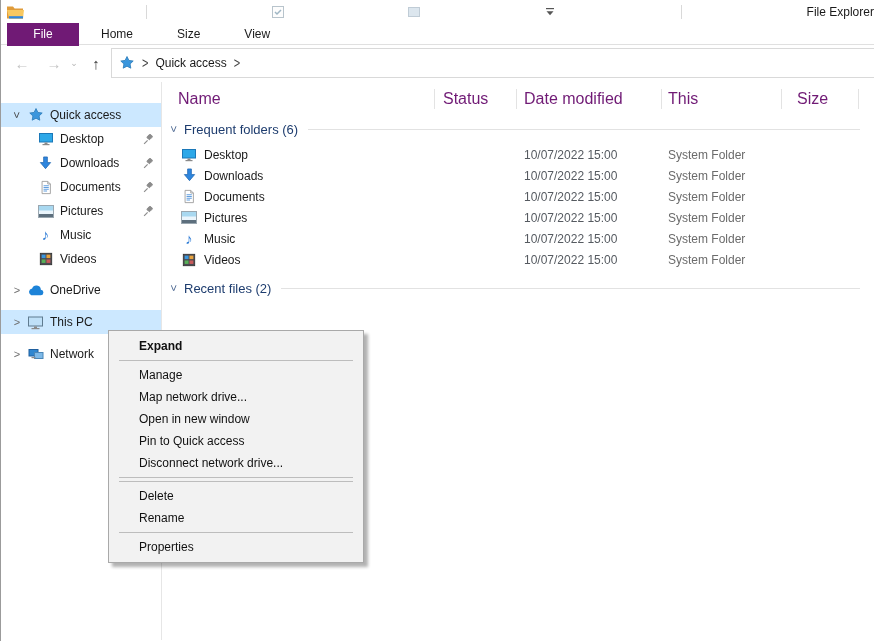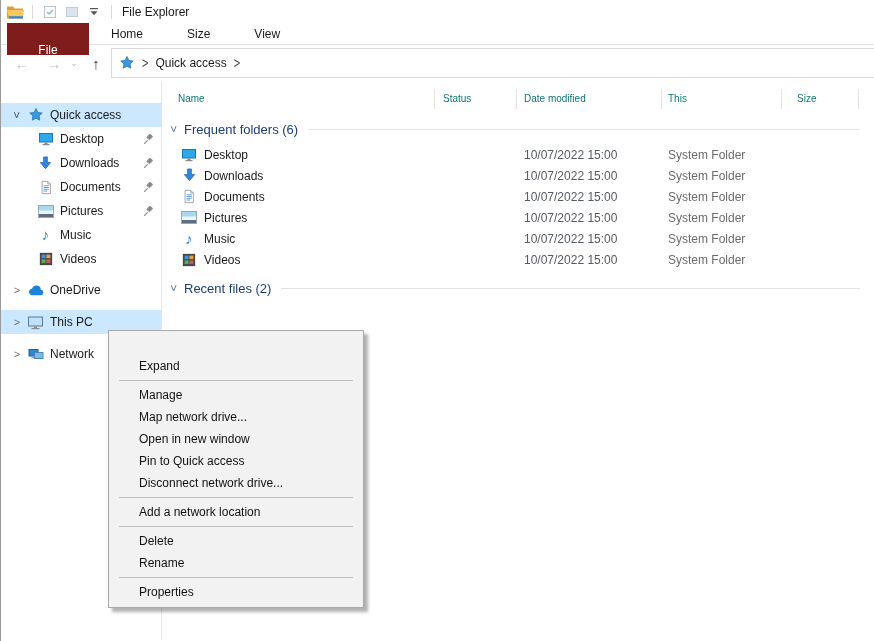--- a/index.html
+++ b/index.html
@@ -1,29 +1,29 @@
 <!DOCTYPE html>
 <html><head>
 <meta charset="utf-8">
 <style>
   * { box-sizing: border-box; margin: 0; padding: 0; }
   html,body { width:874px; height:641px; background:#fff; }
   body { font-family:"Liberation Sans","DejaVu Sans",sans-serif; font-size:12px; color:#1a1a1a; }
   .window { position:relative; width:874px; height:641px; border-left:1px solid #9b9b9b; overflow:hidden; background:#fff; }
 
   
-  .titlebar { height:23px; display:flex; align-items:center; padding-left:3px; }
+  .titlebar { height:23px; display:flex; align-items:center; padding-left:3px;justify-content:space-between; }
   .titlebar .vsep { width:1px; height:14px; background:#d9d9d9; margin:0 6px; }
   .titlebar .qat-btn { display:flex; align-items:center; justify-content:center; width:18px; height:18px; margin:0 2px; }
   .titlebar .title { margin-left:4px; color:#1a1a1a; font-size:12px; }
 
   
   .tabs { height:22px; display:flex; align-items:stretch; border-bottom:1px solid #e0e0e0; }
   .tab { line-height:22px; padding:0 22px; color:#1a1a1a; cursor:default; }
-  .tab--file { background:#7f1d1d; color:#fff; width:82px; padding:16px; text-align:center; height:23px; line-height:23px; margin-left:6px; margin-bottom:-1px; position:relative; z-index:1; }
+  .tab--file { background:#701a75; color:#fff; width:72px; padding:0; text-align:center; height:23px; line-height:23px; margin-left:6px; margin-bottom:-1px; position:relative; z-index:1; }
 
   
   .navbar { position:relative; height:37px; }
   .nav-glyph { position:absolute; top:0; height:36px; display:flex; align-items:center; justify-content:center; }
   .nav-back   { left:10px;  width:22px; color:#c3c3c3; font-size:15px; }
   .nav-fwd    { left:42px;  width:22px; color:#c3c3c3; font-size:15px; }
   .nav-drop   { left:66px;  width:14px; color:#b5b5b5; font-size:9px; }
   .nav-up     { left:84px;  width:22px; color:#3b3b3b; font-size:15px; }
   .addressbox { position:absolute; left:110px; right:0; top:3px; height:30px; border:1px solid #d9d9d9; border-right:none; background:#fff; display:flex; align-items:center; padding-left:7px; }
   .addressbox .crumb-sep { color:#444; font-size:11px; margin:0 7px; transform:scaleY(1.3); display:inline-block; }
@@ -38,21 +38,21 @@
   .s-item .chev.open { transform:rotate(90deg); color:#3d3d3d; }
   .s-item.child { padding-left:33px; }
   .s-item .ic { width:17px; height:16px; margin:0 6px 0 3px; flex:none; display:flex; align-items:center; justify-content:center; }
   .s-item .pin { position:absolute; right:7px; top:7px; }
   .s-gap7 { height:7px; } .s-gap8 { height:8px; }
   .note { color:#2e7cd6; font-size:15px; font-weight:bold; line-height:14px; }
 
   .main { flex:1; position:relative; }
   
   .cols { position:relative; height:33px; }
-  .col-label { position:absolute; top:0; line-height:33px; color:#0f766e; font-size:10px; }
+  .col-label { position:absolute; top:0; line-height:33px; color:#701a75; font-size:16px; }
   .col-name{left:16px;} .col-status{left:281px;} .col-date{left:362px;} .col-type{left:506px;} .col-size{left:635px;}
   .col-sep { position:absolute; top:7px; width:1px; height:20px; background:#e3e3e3; }
 
   
   .group-hdr { display:flex; align-items:center; height:24px; margin-top:2px; color:#1d3c6e; font-size:13px; }
   .group-hdr .gchev { margin-left:6px; font-size:11px; color:#44618c; transform:rotate(90deg); width:12px; text-align:center; }
   .group-hdr .glabel { margin-left:4px; white-space:nowrap; }
   .group-hdr .rule { flex:1; height:1px; background:#e2e2e2; margin:0 14px 0 10px; }
 
   
@@ -60,21 +60,21 @@
   .frow { display:grid; grid-template-columns:362px 144px 1fr; height:21px; align-items:center; }
   .fname { display:flex; align-items:center; padding-left:19px; }
   .fname .ic { width:16px; height:16px; margin-right:7px; display:flex; align-items:center; justify-content:center; }
   .fdate { color:#555a60; }
   .ftype { color:#6b6b6b; }
   .recent-hdr { margin-top:6px; }
 
   
   .ctxmenu { position:absolute; left:107px; top:330px; width:256px; background:#f2f2f2; border:1px solid #a9a9a9; box-shadow:4px 4px 3px rgba(0,0,0,0.3); padding:4px 0; z-index:10; }
   .mi { height:22px; line-height:22px; padding-left:30px; color:#111; cursor:default; }
-  .mi.default { font-weight:normal;margin-top:20px; }
+  .mi.default { font-weight:bold; }
   .msep { height:1px; background:#bdbdbd; margin:3px 10px; }
 </style>
 </head>
 <body>
 
 <div class="window">
 
   <div class="titlebar">
     <span class="qat-btn">
       <svg width="18" height="14" viewBox="0 0 18 14">
@@ -411,21 +411,20 @@
 
   <div class="ctxmenu">
     <div class="mi default">Expand</div>
     <div class="msep"></div>
     <div class="mi">Manage</div>
     <div class="mi">Map network drive...</div>
     <div class="mi">Open in new window</div>
     <div class="mi">Pin to Quick access</div>
     <div class="mi">Disconnect network drive...</div>
     <div class="msep"></div>
-    <div class="mi">Add a network location</div>
     <div class="msep"></div>
     <div class="mi">Delete</div>
     <div class="mi">Rename</div>
     <div class="msep"></div>
     <div class="mi">Properties</div>
   </div>
 
 </div>
 
 </body></html>

